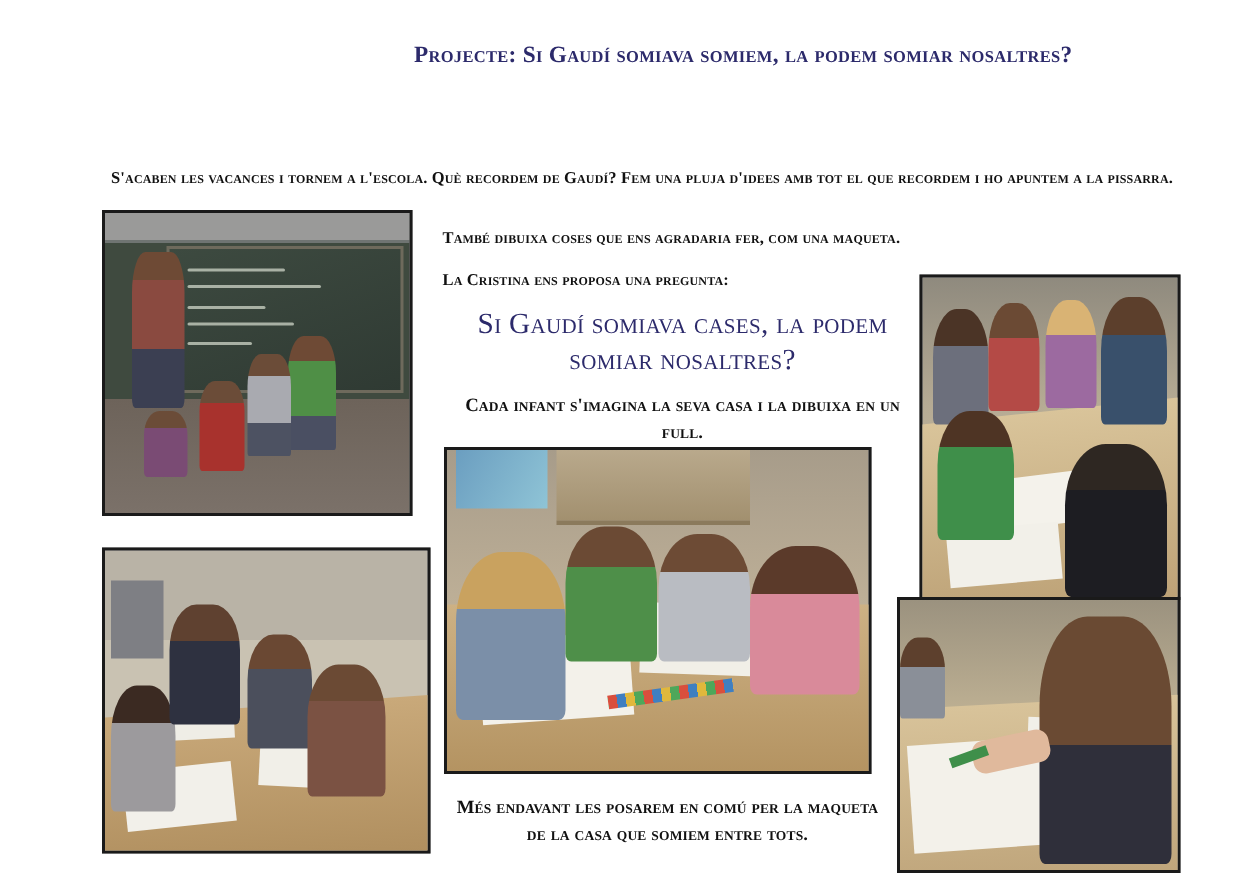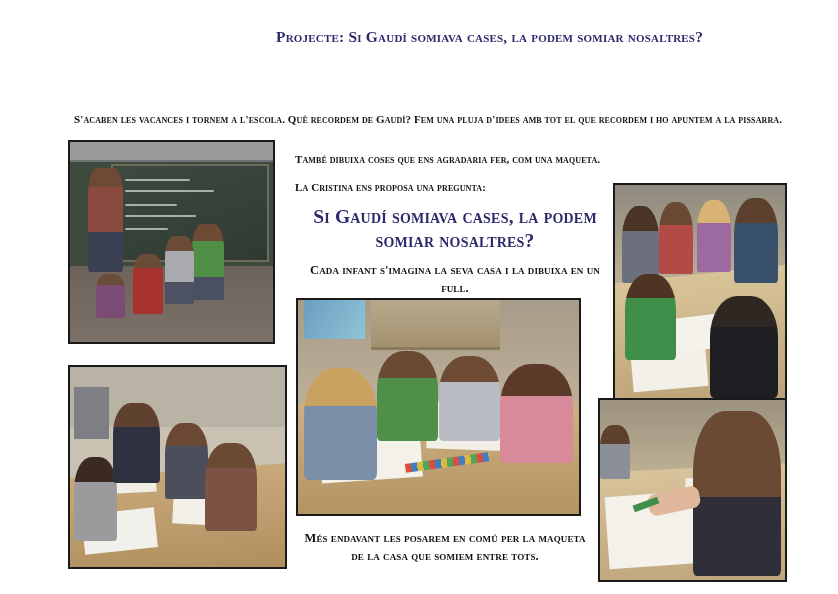--- a/index.html
+++ b/index.html
@@ -80,21 +80,21 @@
   }
 
   .question-block {
     position: absolute;
     top: 205px;
     left: 300px;
     width: 310px;
     text-align: center;
     font-family: "Liberation Serif", serif;
     font-variant: small-caps;
-    font-weight: bold;
+    font-weight: normal;
     font-size: 19.5px;
     color: #2c2a6b;
     line-height: 1.25;
     letter-spacing: 0.2px;
   }
 
   .para-4 {
     top: 261px;
     left: 300px;
     width: 310px;
@@ -348,21 +348,21 @@
     position:absolute; left:0%; top:14%; width:16%; height:30%;
     background: linear-gradient(to bottom,#5d402d 0 36%, #8a8f98 36% 100%);
     border-radius:40% 40% 6% 6%;
   }
 </style>
 </head>
 <body>
 
 <div class="page">
 
-  <div class="project-title">Projecte: Si Gaudí somiava cases, la podem somiar nosaltres?</div>
+  <div class="project-title">Projecte: Si Gaudí somiava somiem, la podem somiar nosaltres?</div>
 
 
   <div class="para para-1">S'acaben les vacances i tornem a l'escola. Què recordem de Gaudí? Fem una pluja d'idees amb tot el que recordem i ho apuntem a la pissarra.</div>
 
   <div class="para para-2">També dibuixa coses que ens agradaria fer, com una maqueta.</div>
 
   <div class="para para-3">La Cristina ens proposa una pregunta:</div>
 
   <div class="question-block">Si Gaudí somiava cases, la podem somiar nosaltres?</div>
 

